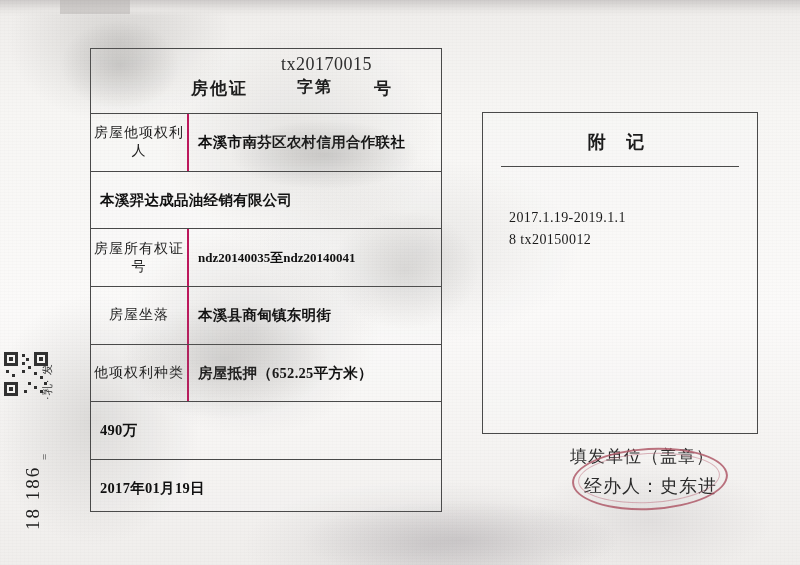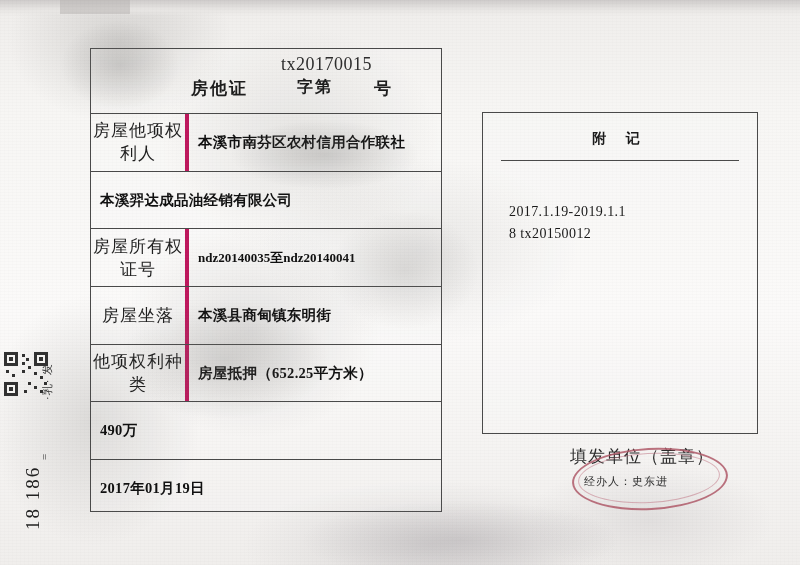--- a/index.html
+++ b/index.html
@@ -114,25 +114,25 @@
     display: flex;
     height: 56.7px;
     border-bottom: 1px solid #4a4a4a;
     align-items: center;
   }
   .row:last-child { border-bottom: none; }
   .row-label {
     width: 98px;
     min-width: 98px;
     height: 100%;
-    border-right: 4px solid #be185d;
+    border-right: 2px solid #be185d;
     display: flex;
     align-items: center;
     justify-content: center;
-    font-size: 17px;
+    font-size: 14px;
     color: #1f1f1f;
     letter-spacing: 1px;
     text-align: center;
     padding: 0 2px;
     box-sizing: border-box;
   }
   .row-value {
     flex: 1;
     padding-left: 9px;
     font-size: 14.5px;
@@ -153,21 +153,21 @@
     left: 482px;
     top: 112px;
     width: 274px;
     height: 320px;
     border: 1.5px solid #4a4a4a;
     background: rgba(255,255,255,0.10);
   }
   .appendix-title {
     margin-top: 17px;
     text-align: center;
-    font-size: 14px;
+    font-size: 18px;
     letter-spacing: 8px;
     color: #1c1c1c;
     font-weight: bold;
   }
   .appendix-line {
     margin: 0 auto;
     margin-top: 12px;
     width: 238px;
     border-top: 1.2px solid #4a4a4a;
   }
@@ -195,21 +195,21 @@
     top: 5px;
     font-size: 17px;
     color: #2b2b2b;
     letter-spacing: 1px;
     margin-left: 10px;
   }
   .stamp-text-2 {
     position: absolute;
     left: 24px;
     top: 34px;
-    font-size: 11px;
+    font-size: 18px;
     color: #2b2b2b;
     letter-spacing: 1px;
   }
   .stamp-oval {
     position: absolute;
     left: 12px;
     top: 8px;
     width: 152px;
     height: 58px;
     border: 2px solid #b05a6a;

